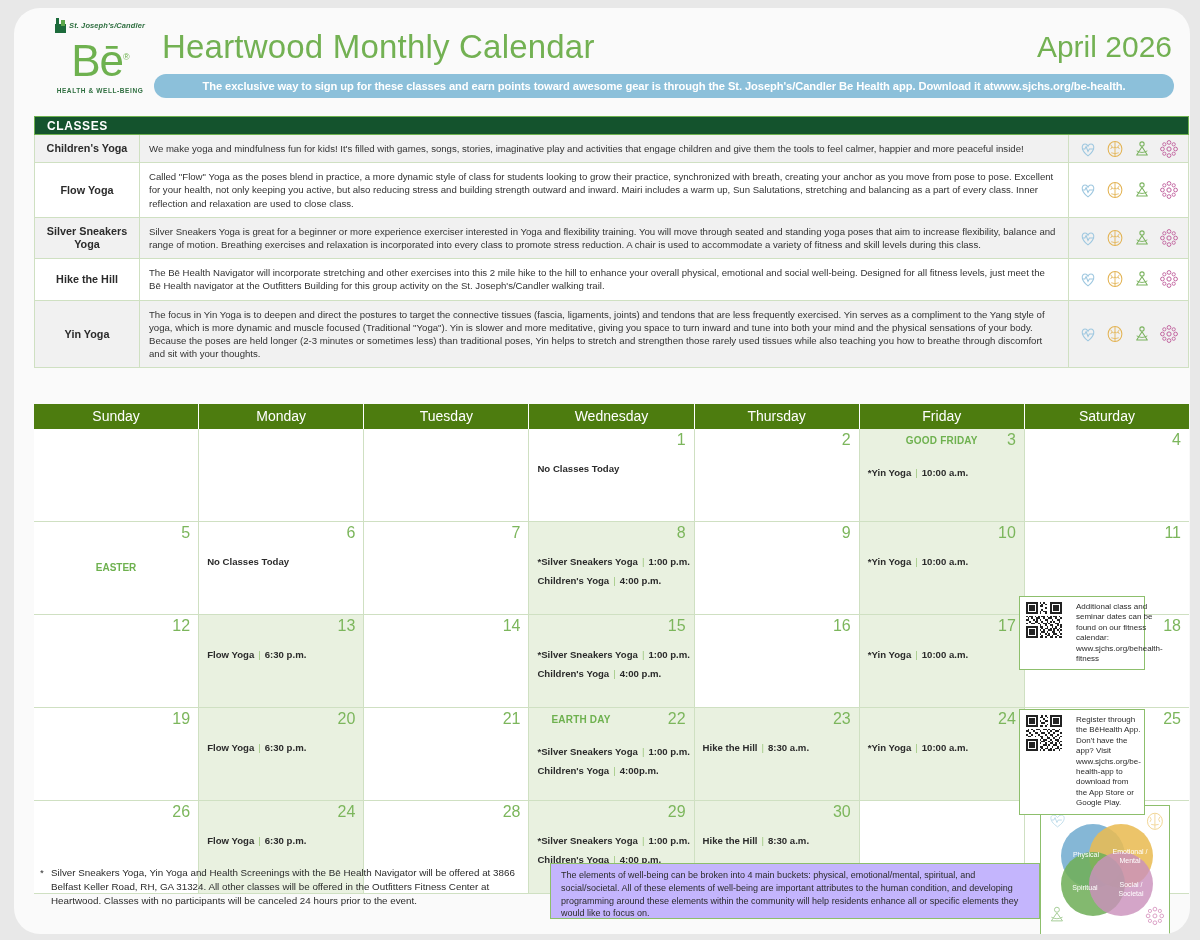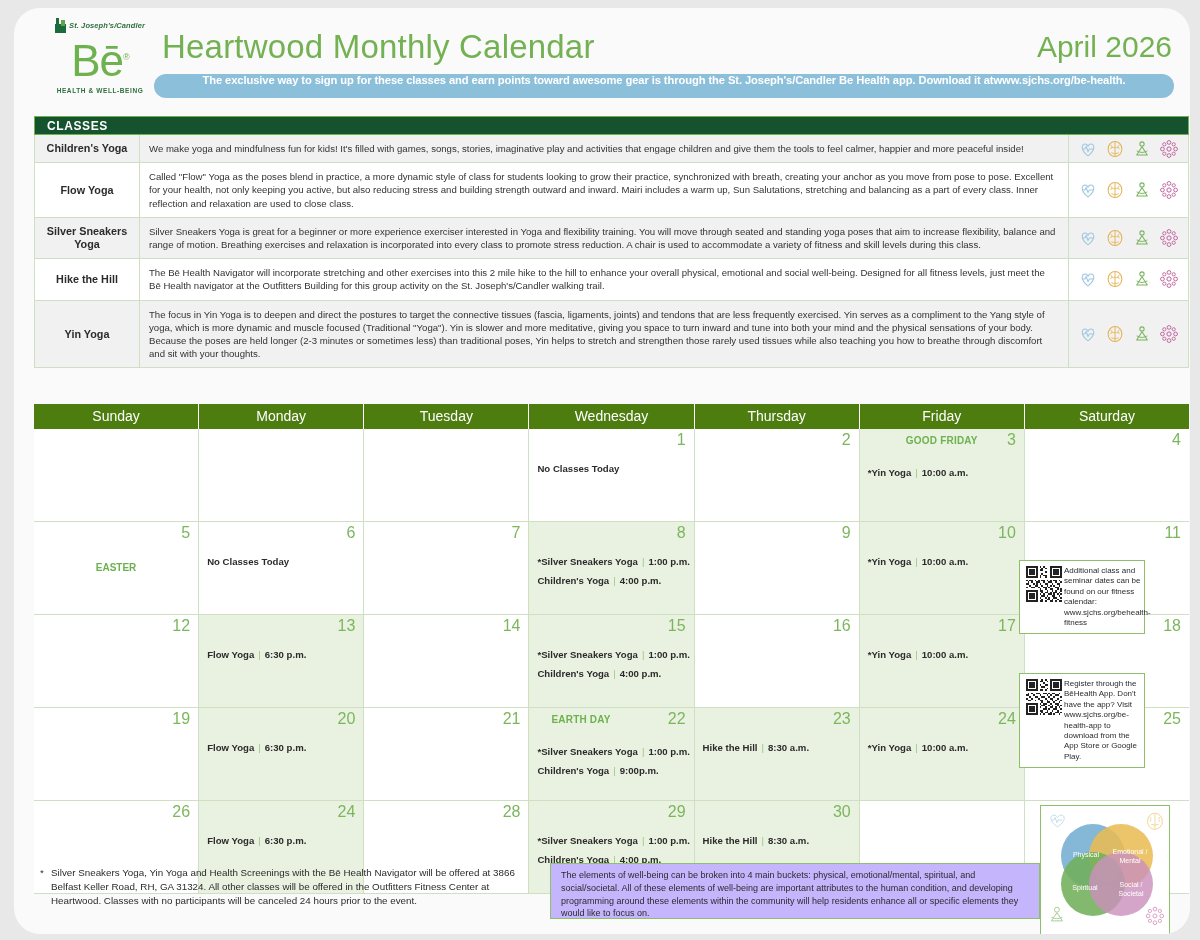--- a/index.html
+++ b/index.html
@@ -41,21 +41,21 @@
     position:absolute; left:148px; top:20px;
     font-size:33px; color:#73b153; font-weight:normal; letter-spacing:0.2px;
   }
   #month {
     position:absolute; right:18px; top:22px;
     font-size:30px; color:#73b153; font-weight:normal;
   }
   #banner {
     position:absolute; left:140px; top:66px; width:1020px; height:24px;
     background:#8cc0da; border-radius:12px;
-    display:flex; align-items:flex-start; justify-content:center;
+    display:flex; align-items:center; justify-content:center;
     color:#ffffff; font-size:11.2px; font-weight:bold; letter-spacing:-0.1px;
   }
   #banner .url { text-decoration:none; color:#fff; }
 
   
   #classes { position:absolute; left:20px; top:108px; width:1155px; }
   #classes-head {
     background:#14532d; color:#fff; font-size:12px; font-weight:bold;
     letter-spacing:0.6px; padding:4px 0 4px 12px; height:19px; line-height:11px;
     border:1px solid #6eb14f;
@@ -104,21 +104,21 @@
   .cell-body { position:absolute; left:8px; right:8px; top:34px; }
   .ev { font-size:9.6px; color:#2b2b2b; font-weight:bold; margin-bottom:8px; white-space:nowrap; }
   .ev .sep { color:#9ec77f; font-weight:normal; margin:0 4px; }
   .ev .tm { font-weight:bold; }
   .noclass { font-size:9.6px; color:#2b2b2b; font-weight:bold; }
   .center-note { position:absolute; left:0; right:0; top:40px; text-align:center; font-size:10px; font-weight:bold; color:#6eb14f; }
 
   
   .qrbox {
     position:absolute; background:#fff; border:1px solid #8dbf6c;
-    padding:5px 6px; z-index:5; display:flex; gap:2px;
+    padding:5px 6px; z-index:5; display:flex; gap:14px;margin-top:36px;
   }
   .qrbox .qrtext { font-size:8px; line-height:10.4px; color:#2b2b2b; }
   #qr1 { left:1005px; top:552px; width:126px; }
   #qr2 { left:1005px; top:665px; width:126px; }
   .qrimg { width:36px; height:36px; flex:0 0 36px; }
 
   
   #footnote {
     position:absolute; left:26px; top:858px; width:500px;
     font-size:9.8px; line-height:14px; color:#2b2b2b;
@@ -459,21 +459,21 @@
           </div>
           <div class="cal-cell">
             <div class="daynum">21</div>
             <div class="cell-body"></div>
           </div>
           <div class="cal-cell shade">
             <div class="daynum">22</div>
             <div class="holiday" style="text-align: left; left: 22px; right: auto; top: 6px;">EARTH DAY</div>
             <div class="cell-body" style="top: 38px;">
               <div class="ev"><span>*Silver Sneakers Yoga</span><span class="sep">|</span><span class="tm">1:00 p.m.</span></div>
-              <div class="ev"><span>Children's Yoga</span><span class="sep">|</span><span class="tm">9:00p.m.</span></div>
+              <div class="ev"><span>Children's Yoga</span><span class="sep">|</span><span class="tm">4:00p.m.</span></div>
             </div>
           </div>
           <div class="cal-cell shade">
             <div class="daynum">23</div>
             <div class="cell-body">
               <div class="ev"><span>Hike the Hill</span><span class="sep">|</span><span class="tm">8:30 a.m.</span></div>
             </div>
           </div>
           <div class="cal-cell shade">
             <div class="daynum">24</div>

